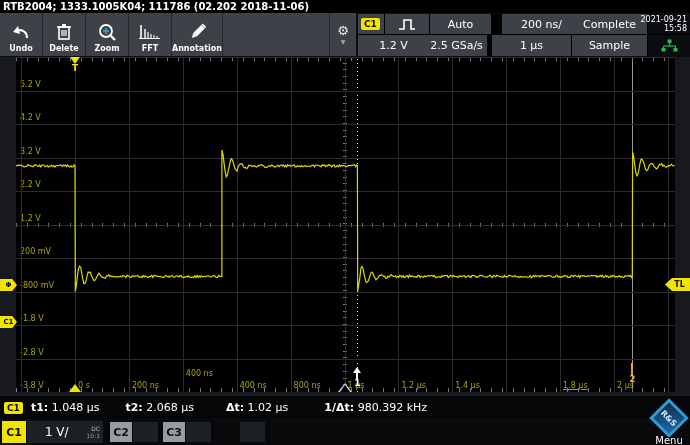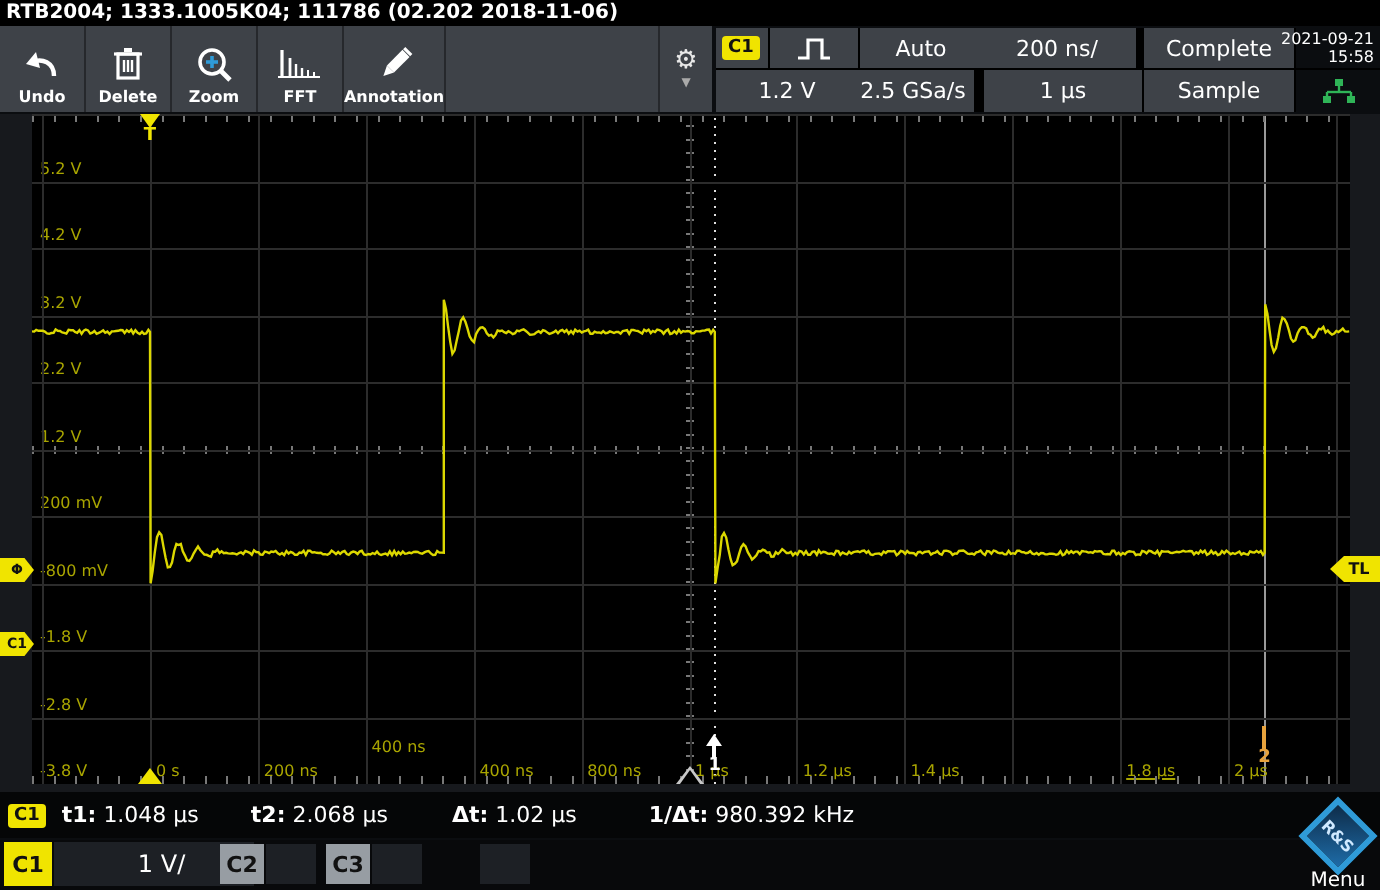--- a/index.html
+++ b/index.html
@@ -176,21 +176,21 @@
       <span class="cellsep"></span>
       <span style="flex:1;display:flex;justify-content:center;">
         <svg width="20" height="15" viewBox="0 0 20 15">
             <polyline points="2,12 7,12 7,3 14,3 14,12 18,12" fill="none" stroke="#fff" stroke-width="1.6"></polyline>
           </svg>
       </span>
     </div>
     <div class="scell" style="left:72px;top:0;width:61px;height:20px;">
       <span>Auto</span>
     </div>
-    <div class="scell" style="left:131px;top:0;width:79px;height:20px;">
+    <div class="scell" style="left:144px;top:0;width:79px;height:20px;">
       <span>200 ns/</span>
     </div>
     <div class="scell" style="left:214px;top:0;width:75px;height:20px;">
       <span>Complete</span>
     </div>
     <div class="scell dark dt" style="left:290px;top:0;width:42px;height:20px;display:flex;">
       <span>2021-09-21</span>
       <span>15:58</span>
     </div>
     <div class="scell" style="left:0;top:21px;width:71px;height:21px;">
@@ -309,21 +309,21 @@
     <span class="mitem" style="margin-left:8px;"><b>t1:</b> <span>1.048 µs</span></span>
     <span class="mitem" style="margin-left:26px;"><b>t2:</b> <span>2.068 µs</span></span>
     <span class="mitem" style="margin-left:32px;"><b>Δt:</b> <span>1.02 µs</span></span>
     <span class="mitem" style="margin-left:36px;"><b>1/Δt:</b> <span>980.392 kHz</span></span>
   </div>
 
   <div class="channelbar">
     <div class="chtab active" style="left:2px;width:24px;">
       <span>C1</span>
     </div>
-    <div class="chpanel c1panel" style="left:27px;width:76px;padding-left:24px;">
+    <div class="chpanel c1panel" style="left:27px;width:76px;">
       <span class="c1scale">1 V/</span>
       <span class="c1mini">
         <span>DC</span>
         <span style="color:#999;">10:1</span>
       </span>
     </div>
     <div class="chtab idle" style="left:110px;width:22px;">
       <span>C2</span>
     </div>
     <div class="chpanel" style="left:133px;top:2px;width:25px;height:20px;"></div>

